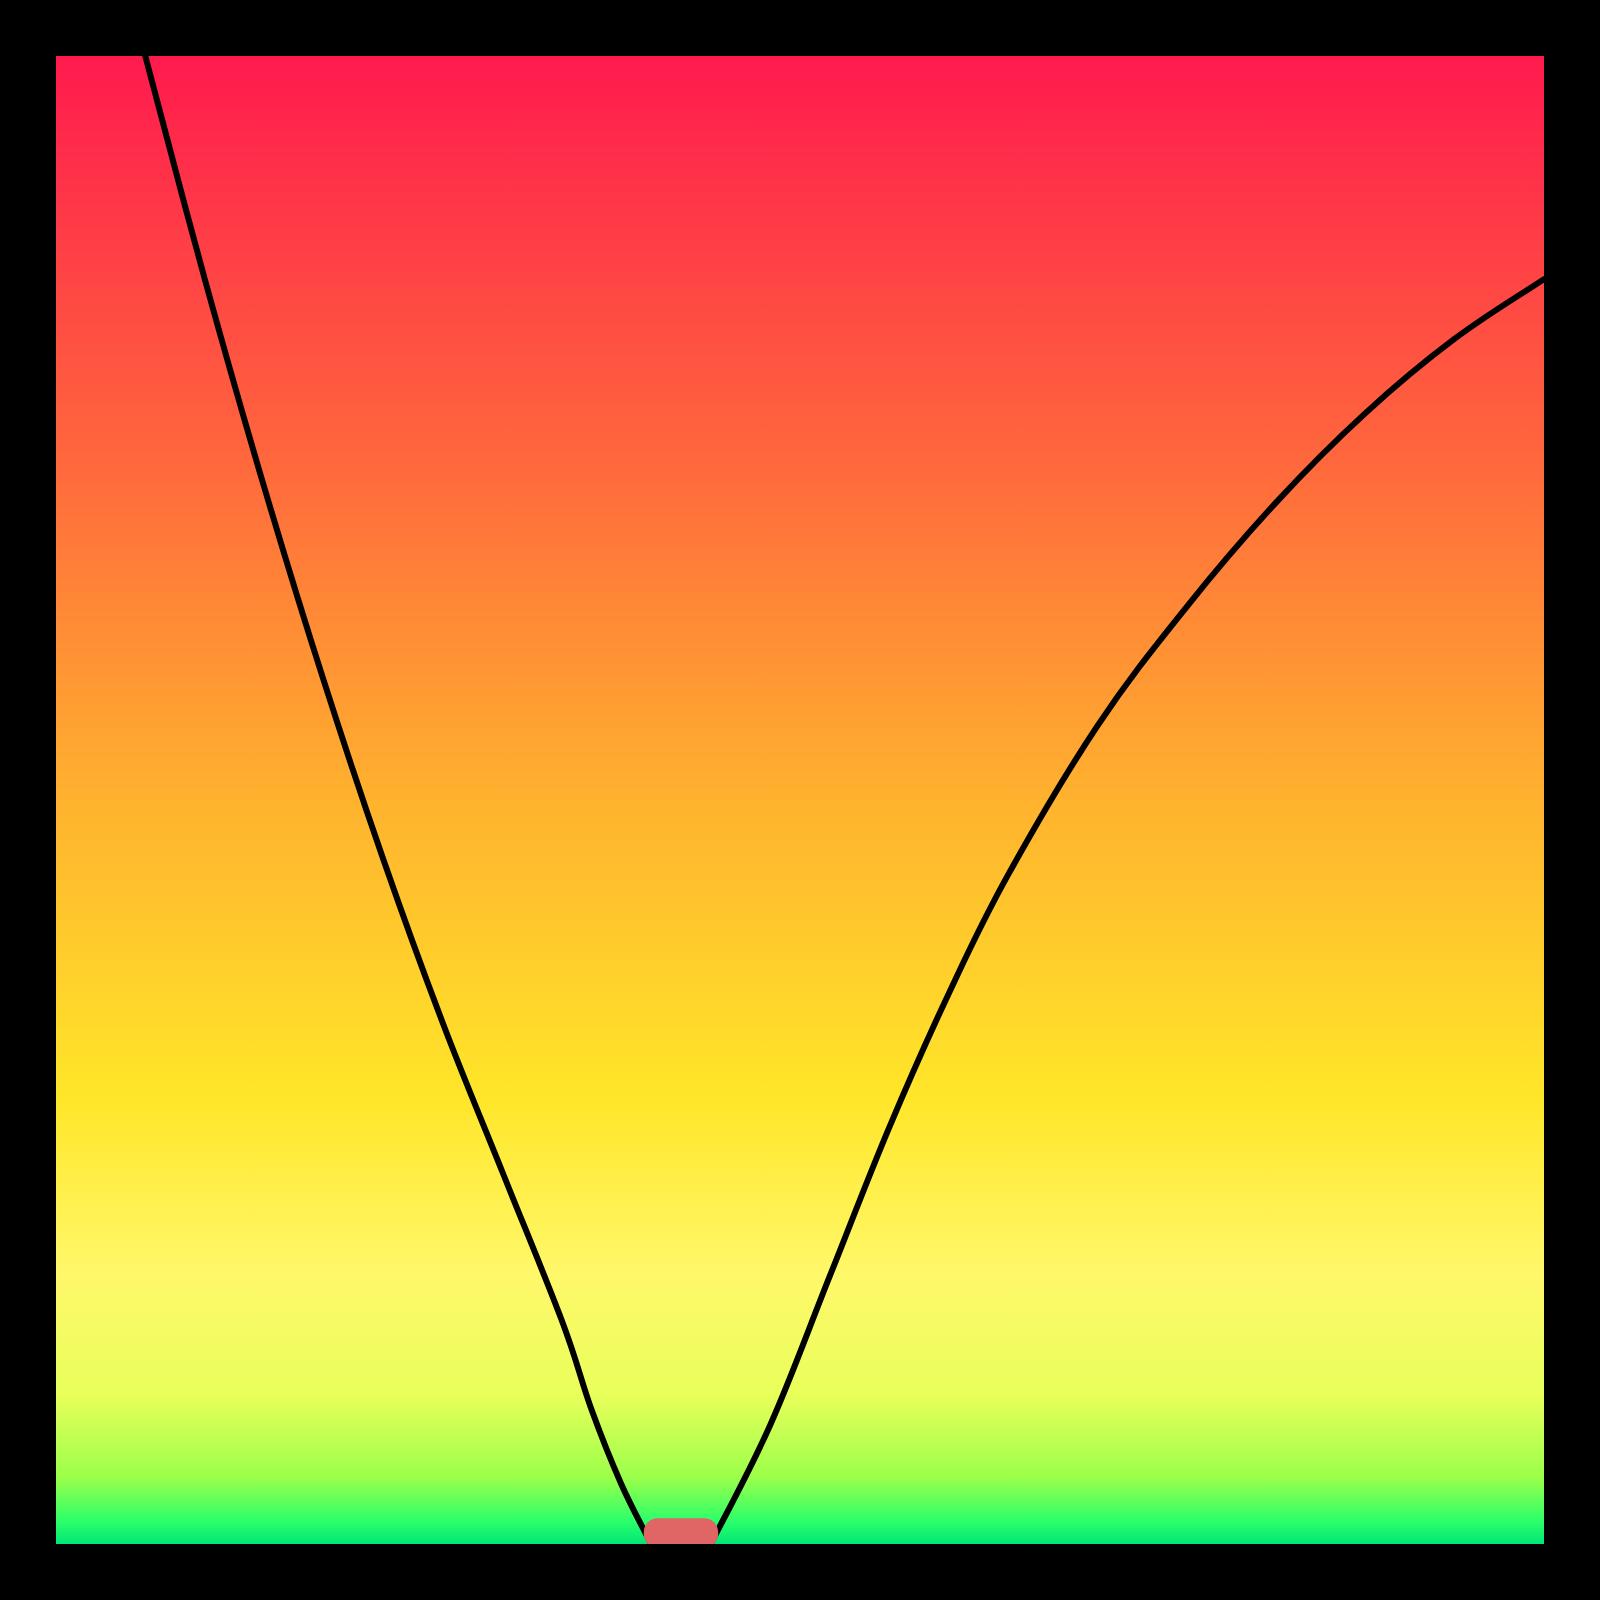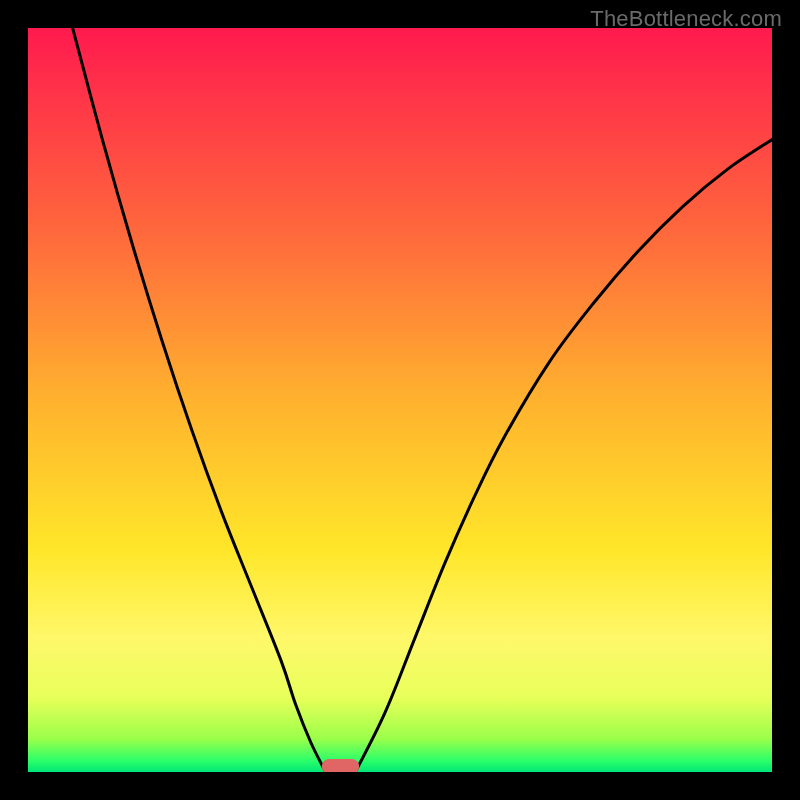--- a/index.html
+++ b/index.html
@@ -38,21 +38,20 @@
     z-index: 50;
     user-select: none;
   }
   svg { display: block; }
 </style>
 </head>
 <body>
 
 <div class="frame">
 
-  <div class="watermark">TheBottleneck.com</div>
 
   <div class="plot">
     <svg id="chart-svg" width="744" height="744" viewBox="0 0 744 744">
       <defs>
         <linearGradient id="bg-grad" x1="0" y1="0" x2="0" y2="1">
             <stop offset="0%" stop-color="#ff1a4e"></stop>
             <stop offset="28.000000000000004%" stop-color="#ff6a3c"></stop>
             <stop offset="50%" stop-color="#ffb22e"></stop>
             <stop offset="70%" stop-color="#ffe629"></stop>
             <stop offset="82%" stop-color="#fff86a"></stop>

